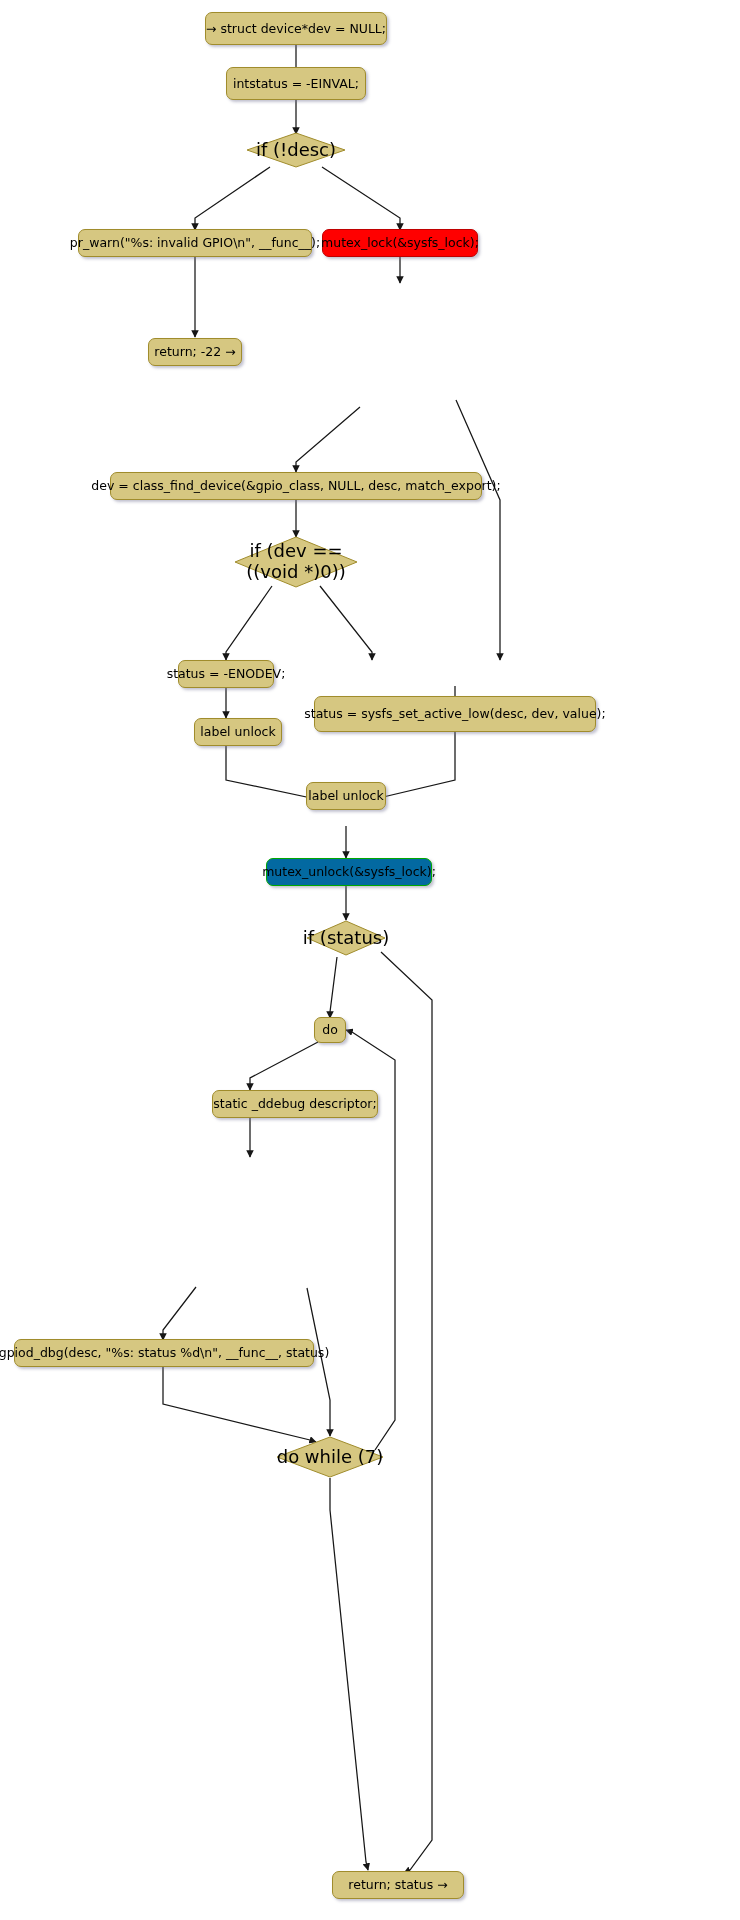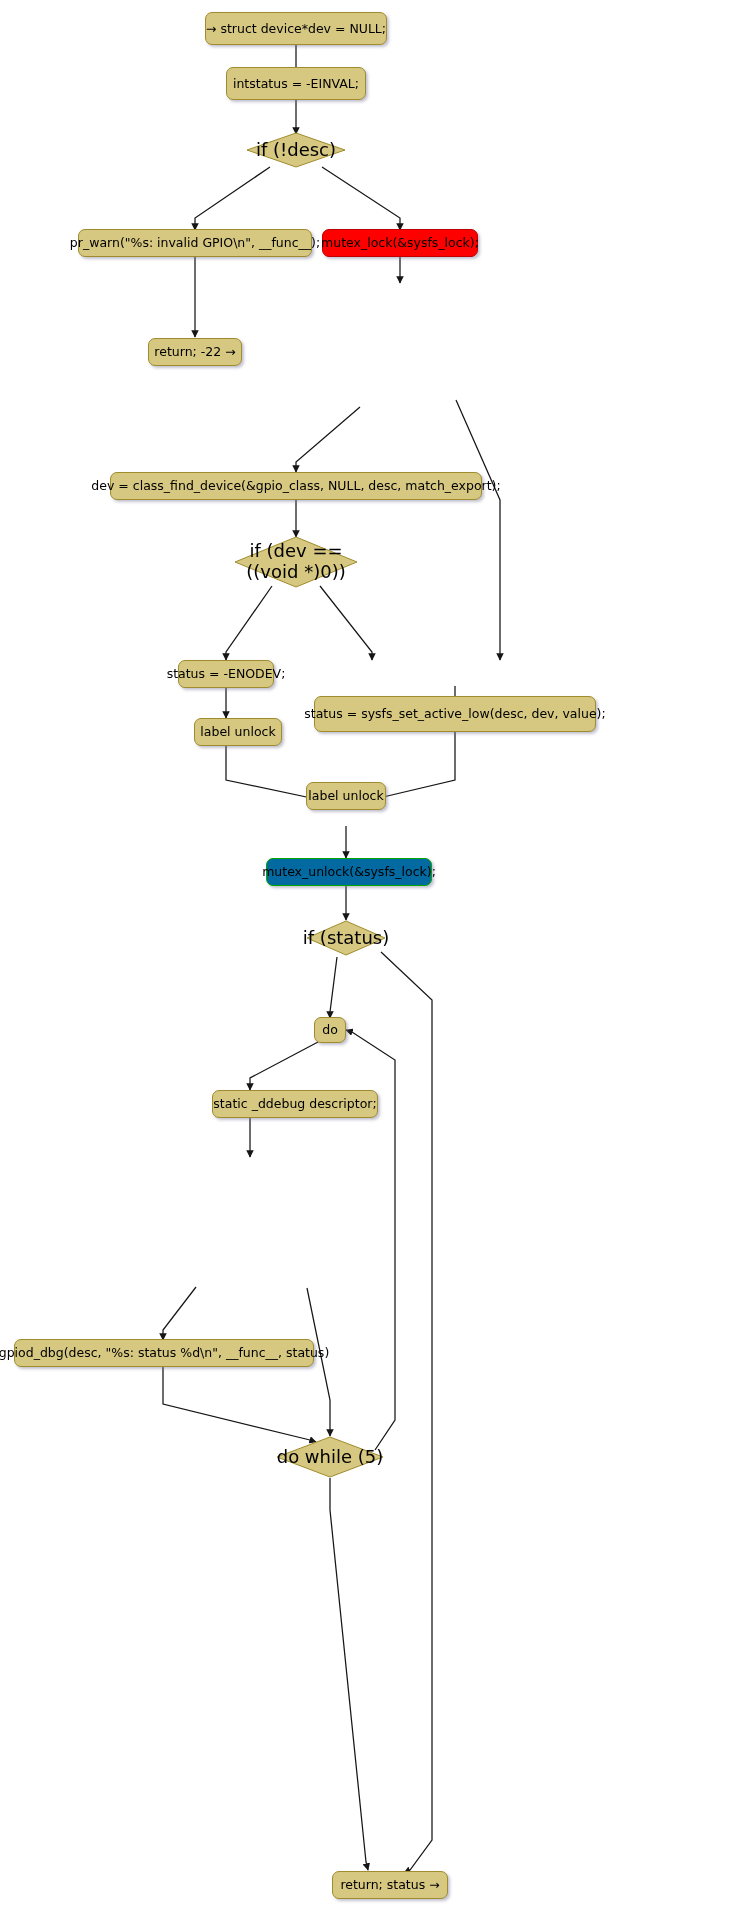--- a/index.html
+++ b/index.html
@@ -223,20 +223,20 @@
 
 
   <div class="node rect" style="left:14px; top:1339px; width:300px; height:28px;">
     <span>gpiod_dbg(desc, "%s: status %d\n", __func__, status)</span>
   </div>
 
   <div class="node diamond" style="left:276px; top:1436px; width:108px; height:42px;">
     <svg class="dshape" viewBox="0 0 108 42" preserveAspectRatio="none">
       <polygon points="54,1 107,21 54,41 1,21" fill="#D6C781" stroke="#A08C2C" stroke-width="1"></polygon>
     </svg>
-    <span class="dlabel">do while (5)</span>
-  </div>
-
-  <div class="node rect" style="left:332px; top:1871px; width:116px; height:28px;">
+    <span class="dlabel">do while (7)</span>
+  </div>
+
+  <div class="node rect" style="left:332px; top:1871px; width:132px; height:28px;">
     <span>return; status →</span>
   </div>
 
 </div>
 
 </body></html>

